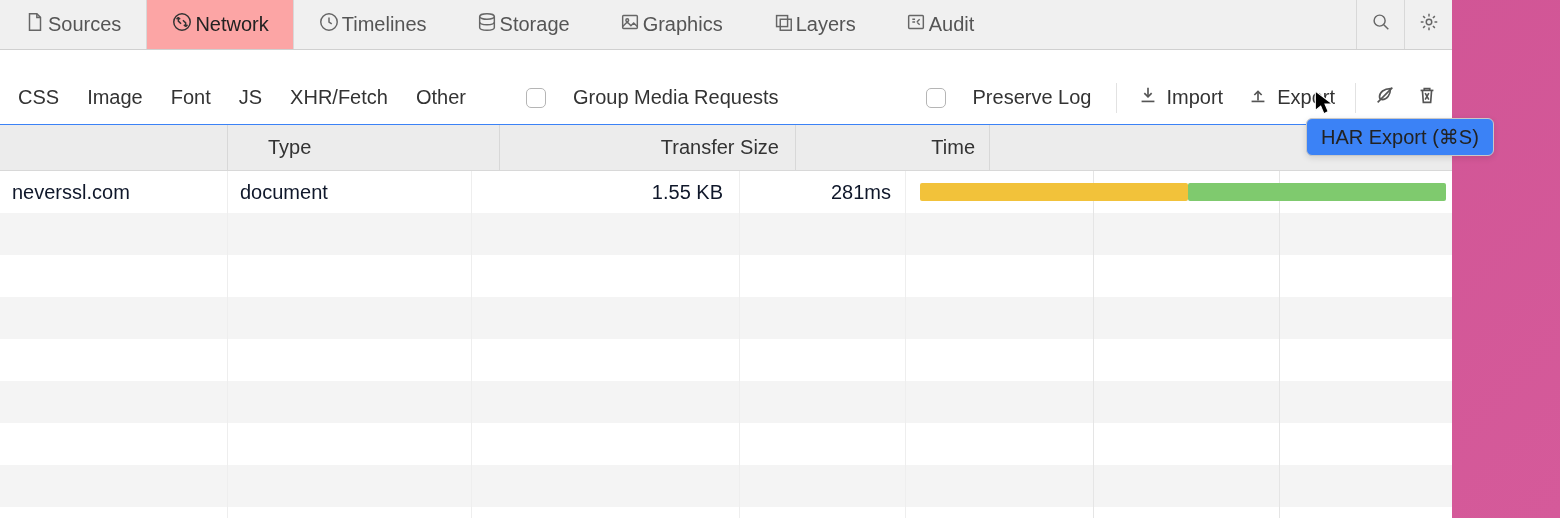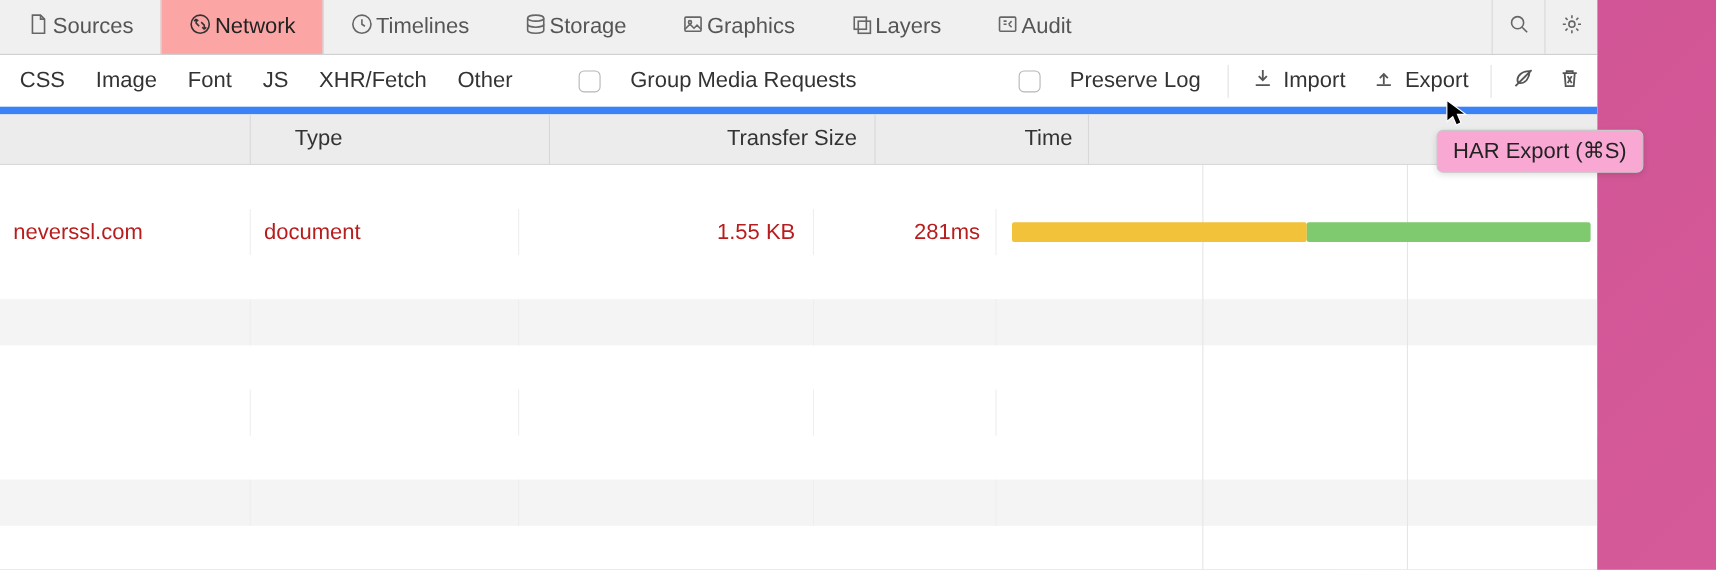--- a/index.html
+++ b/index.html
@@ -56,23 +56,24 @@
     justify-content: center;
     border-left: 1px solid #d8d8d8;
   }
   .tabbar-icon svg { width: 22px; height: 22px; stroke: #666; fill: none; stroke-width: 1.6; }
   
   .toolbar {
     display: flex;
     align-items: center;
     height: 54px;
     padding: 0 4px;
-    border-bottom: 7px solid #3b82f6;
+    border-bottom: 1px solid #3b82f6;
     background: #ffffff;
     gap: 0;
+    margin-top: 21px;
   }
   .filter {
     padding: 0 14px;
     color: #333;
     font-size: 20px;
   }
   .tool-spacer { flex: 1; }
   .chk {
     display: flex;
     align-items: center;
@@ -128,22 +129,21 @@
     top: 0; height: 1000px;
     width: 1px;
     background: #d8d8d8;
   }
   
   .rows { flex:1; overflow:hidden; position:relative; }
   .row {
     display: flex;
     height: 42px;
     align-items: flex-start;
-    color: #b91c1c;
-    margin-top: 40px;
+    color: #0f172a;
   }
   .row:nth-child(even) { background: #f4f4f4; }
   .row:nth-child(odd)  { background: #ffffff; }
   .row .col-name, .row .col-type, .row .col-size, .row .col-time { border-right: 1px solid #eee; }
   .wf-cell { flex:1; position:relative; height:100%; }
   .wf-bar {
     position:absolute;
     top: 12px; height: 18px;
     border-radius: 2px;
   }
@@ -155,21 +155,21 @@
     top:0; bottom:0;
     width:1px;
     background:#e5e5e5;
     pointer-events:none;
   }
   
   .tooltip {
     position: absolute;
     top: 118px;
     left: 1306px;
-    background: #f9a8d4;
+    background: #3b82f6;
     border: 1px solid #c8c8c8;
     border-radius: 6px;
     padding: 6px 14px;
     color: #222;
     font-size: 20px;
     box-shadow: 0 2px 6px rgba(0,0,0,0.12);
     white-space: nowrap;
     z-index: 20;
   }
   

